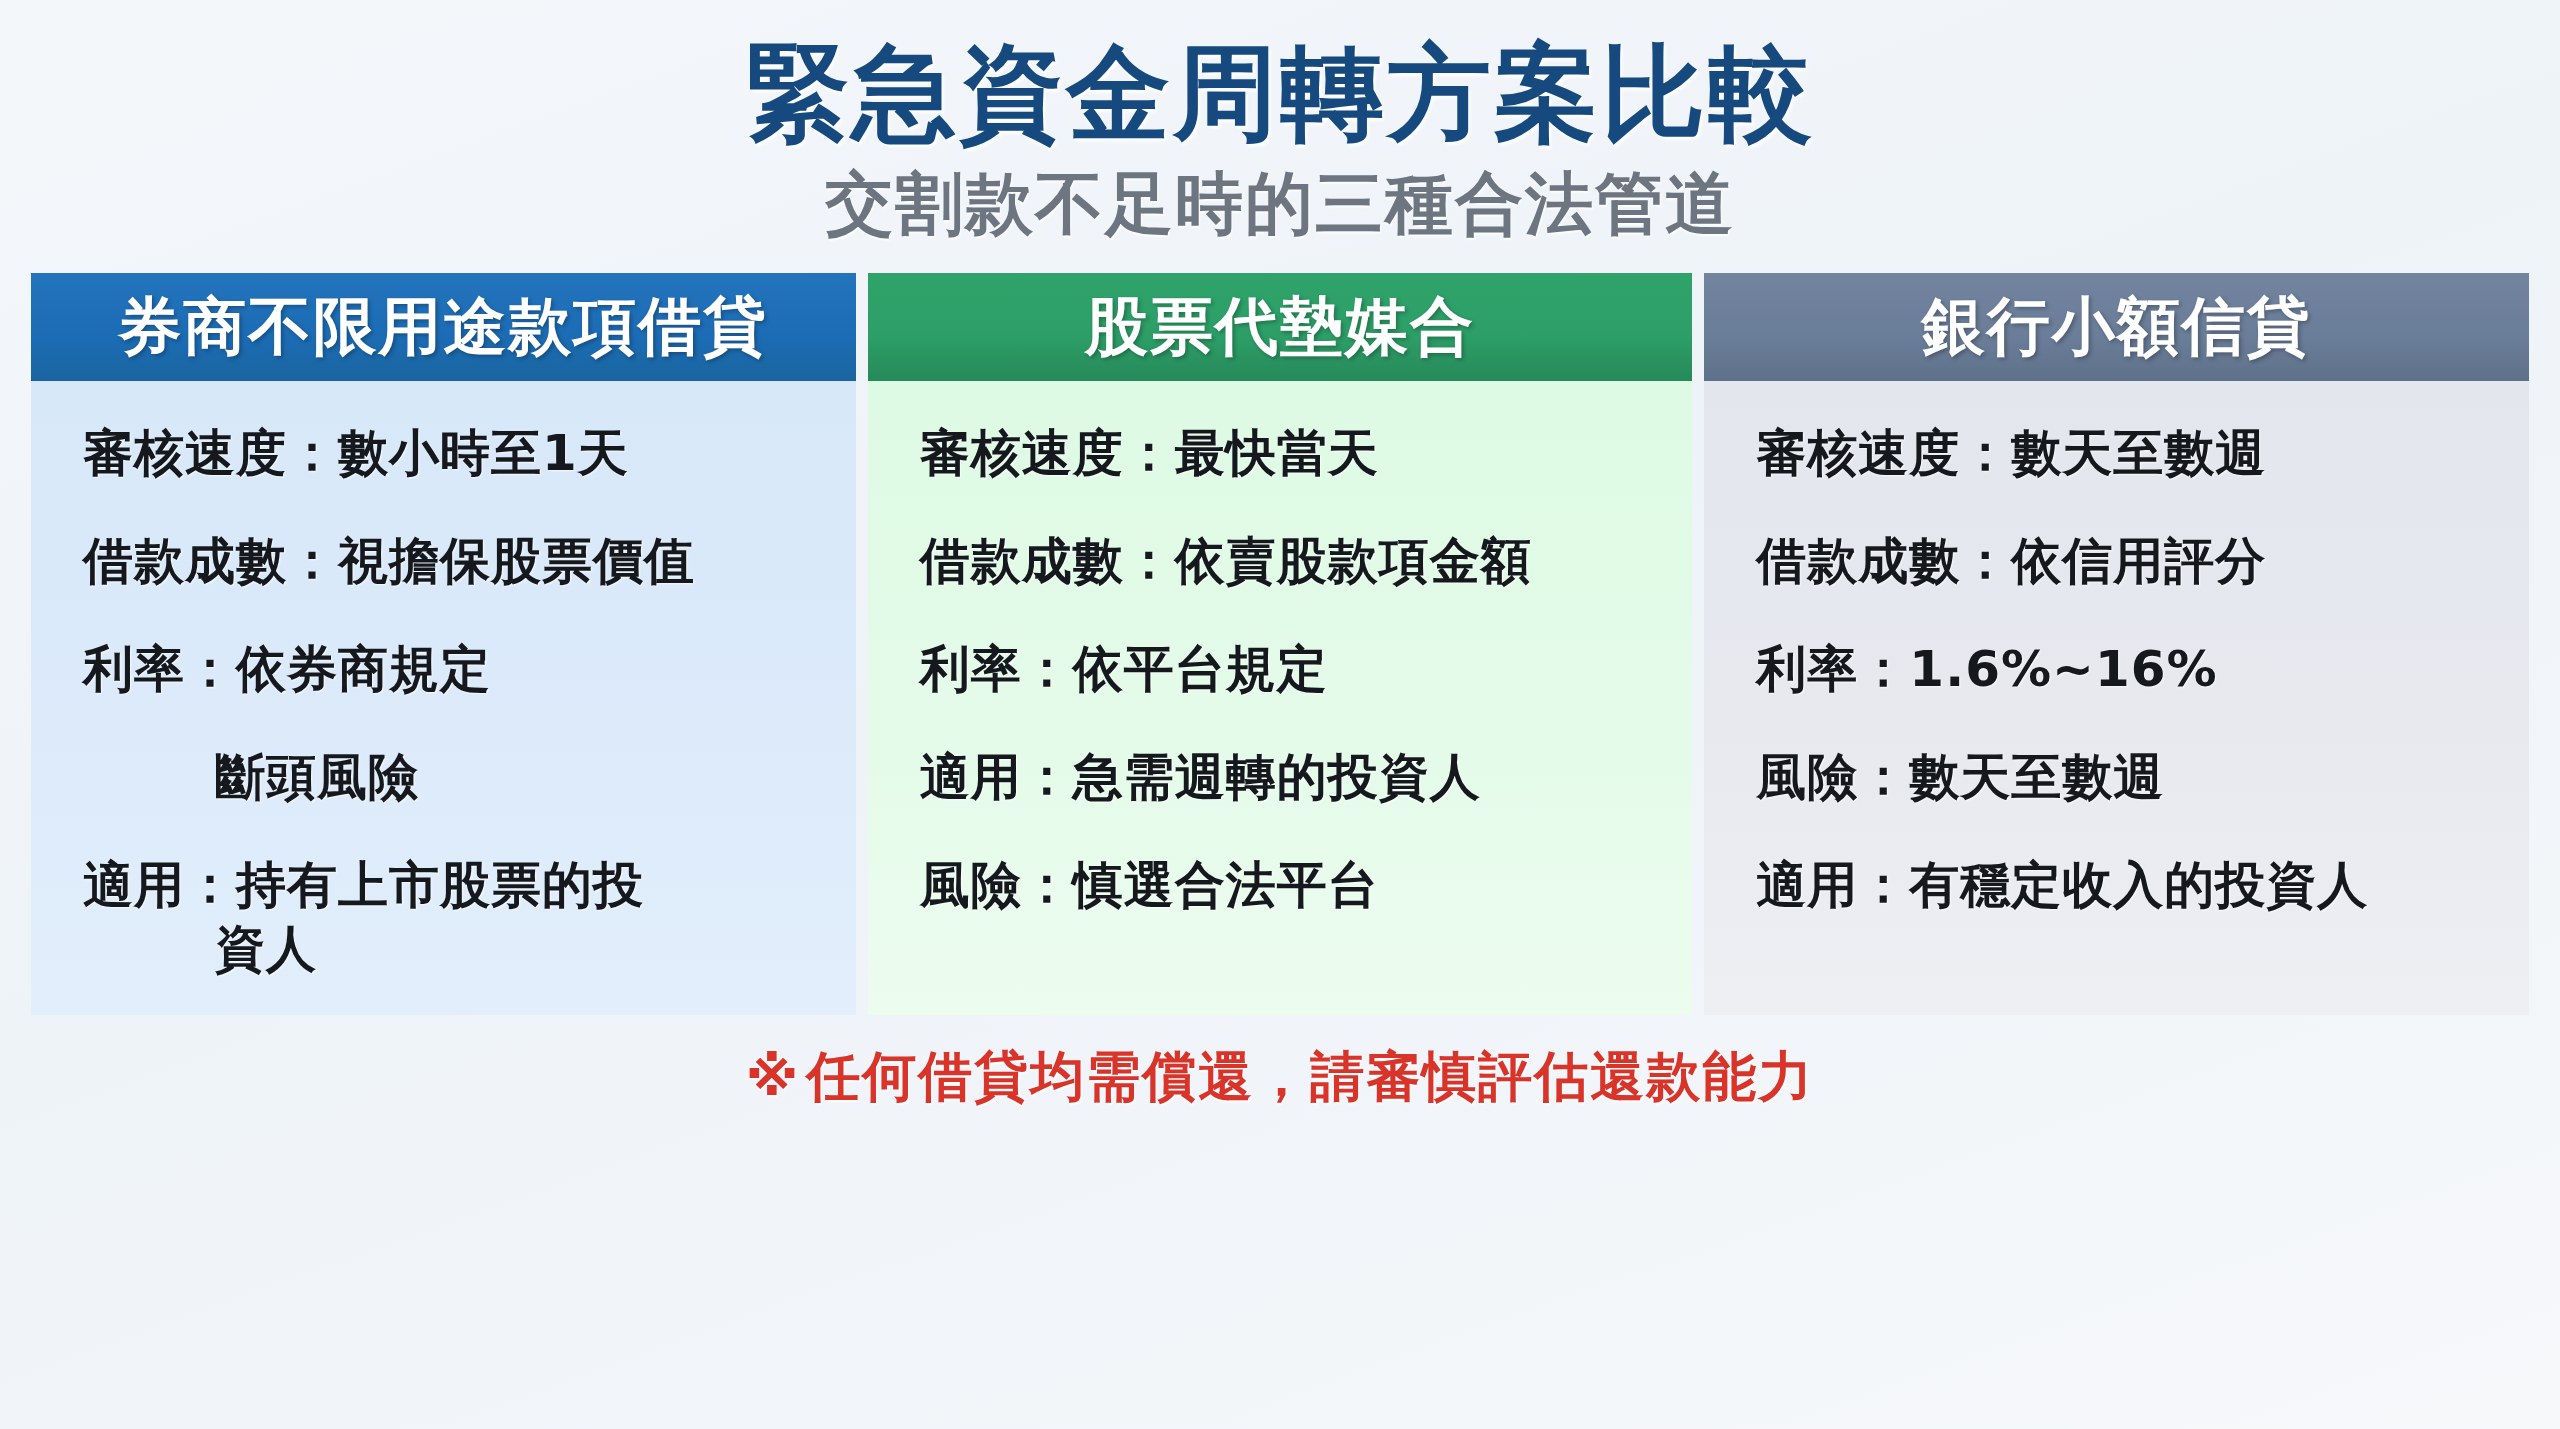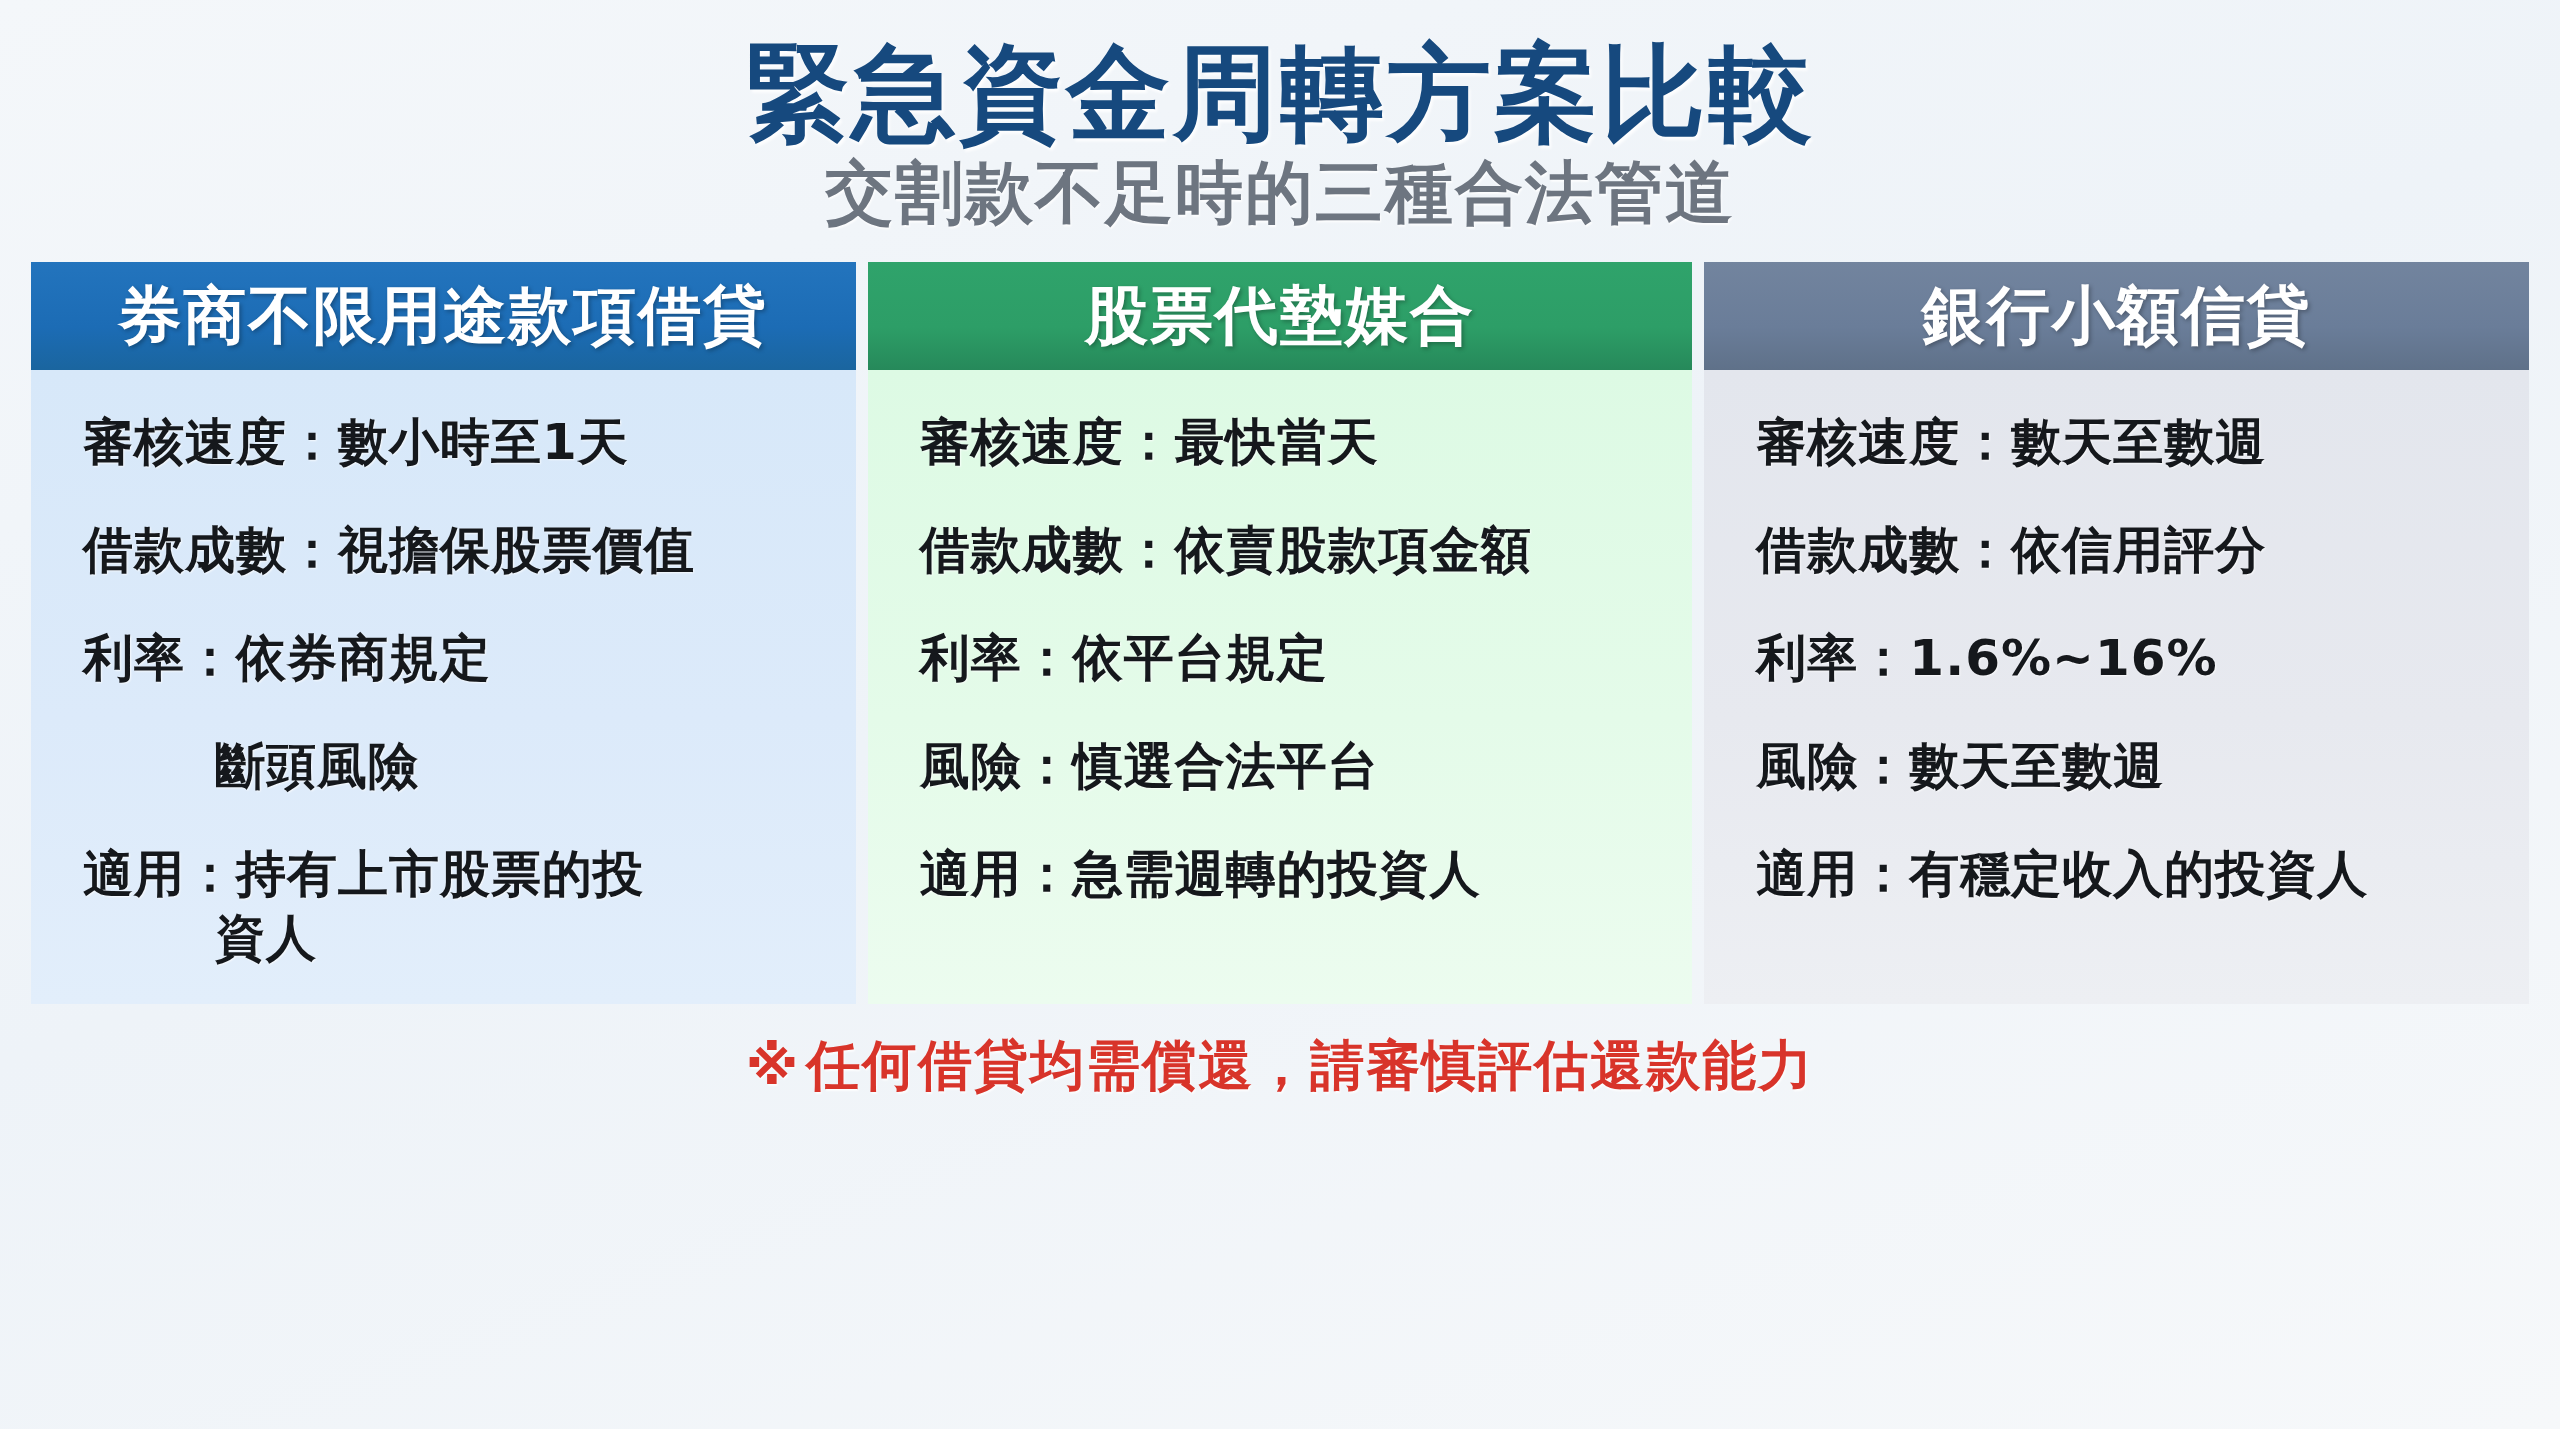--- a/index.html
+++ b/index.html
@@ -31,21 +31,21 @@
   .main-title {
     font-size: 104px;
     line-height: 1.14;
     font-weight: bold;
     color: #16497e;
     letter-spacing: 3px;
     text-shadow: 2px 3px 3px rgba(255,255,255,0.9);
   }
 
   .sub-title {
-    margin-top: 1px;
+    margin-top: 12px;
     font-size: 68px;
     line-height: 1.15;
     font-weight: bold;
     color: #6d7580;
     letter-spacing: 2px;
     text-shadow: 1px 2px 2px rgba(255,255,255,0.85);
   }
 
   
   .columns {
@@ -152,22 +152,22 @@
         </div>
       </div>
     </div>
 
     <div class="column col-2">
       <div class="col-header">股票代墊媒合</div>
       <div class="col-body">
         <div class="row-item">審核速度：最快當天</div>
         <div class="row-item">借款成數：依賣股款項金額</div>
         <div class="row-item">利率：依平台規定</div>
+        <div class="row-item">適用：急需週轉的投資人</div>
         <div class="row-item">風險：慎選合法平台</div>
-        <div class="row-item">適用：急需週轉的投資人</div>
       </div>
     </div>
 
     <div class="column col-3">
       <div class="col-header">銀行小額信貸</div>
       <div class="col-body">
         <div class="row-item">審核速度：數天至數週</div>
         <div class="row-item">借款成數：依信用評分</div>
         <div class="row-item">利率：1.6%~16%</div>
         <div class="row-item">風險：數天至數週</div>

